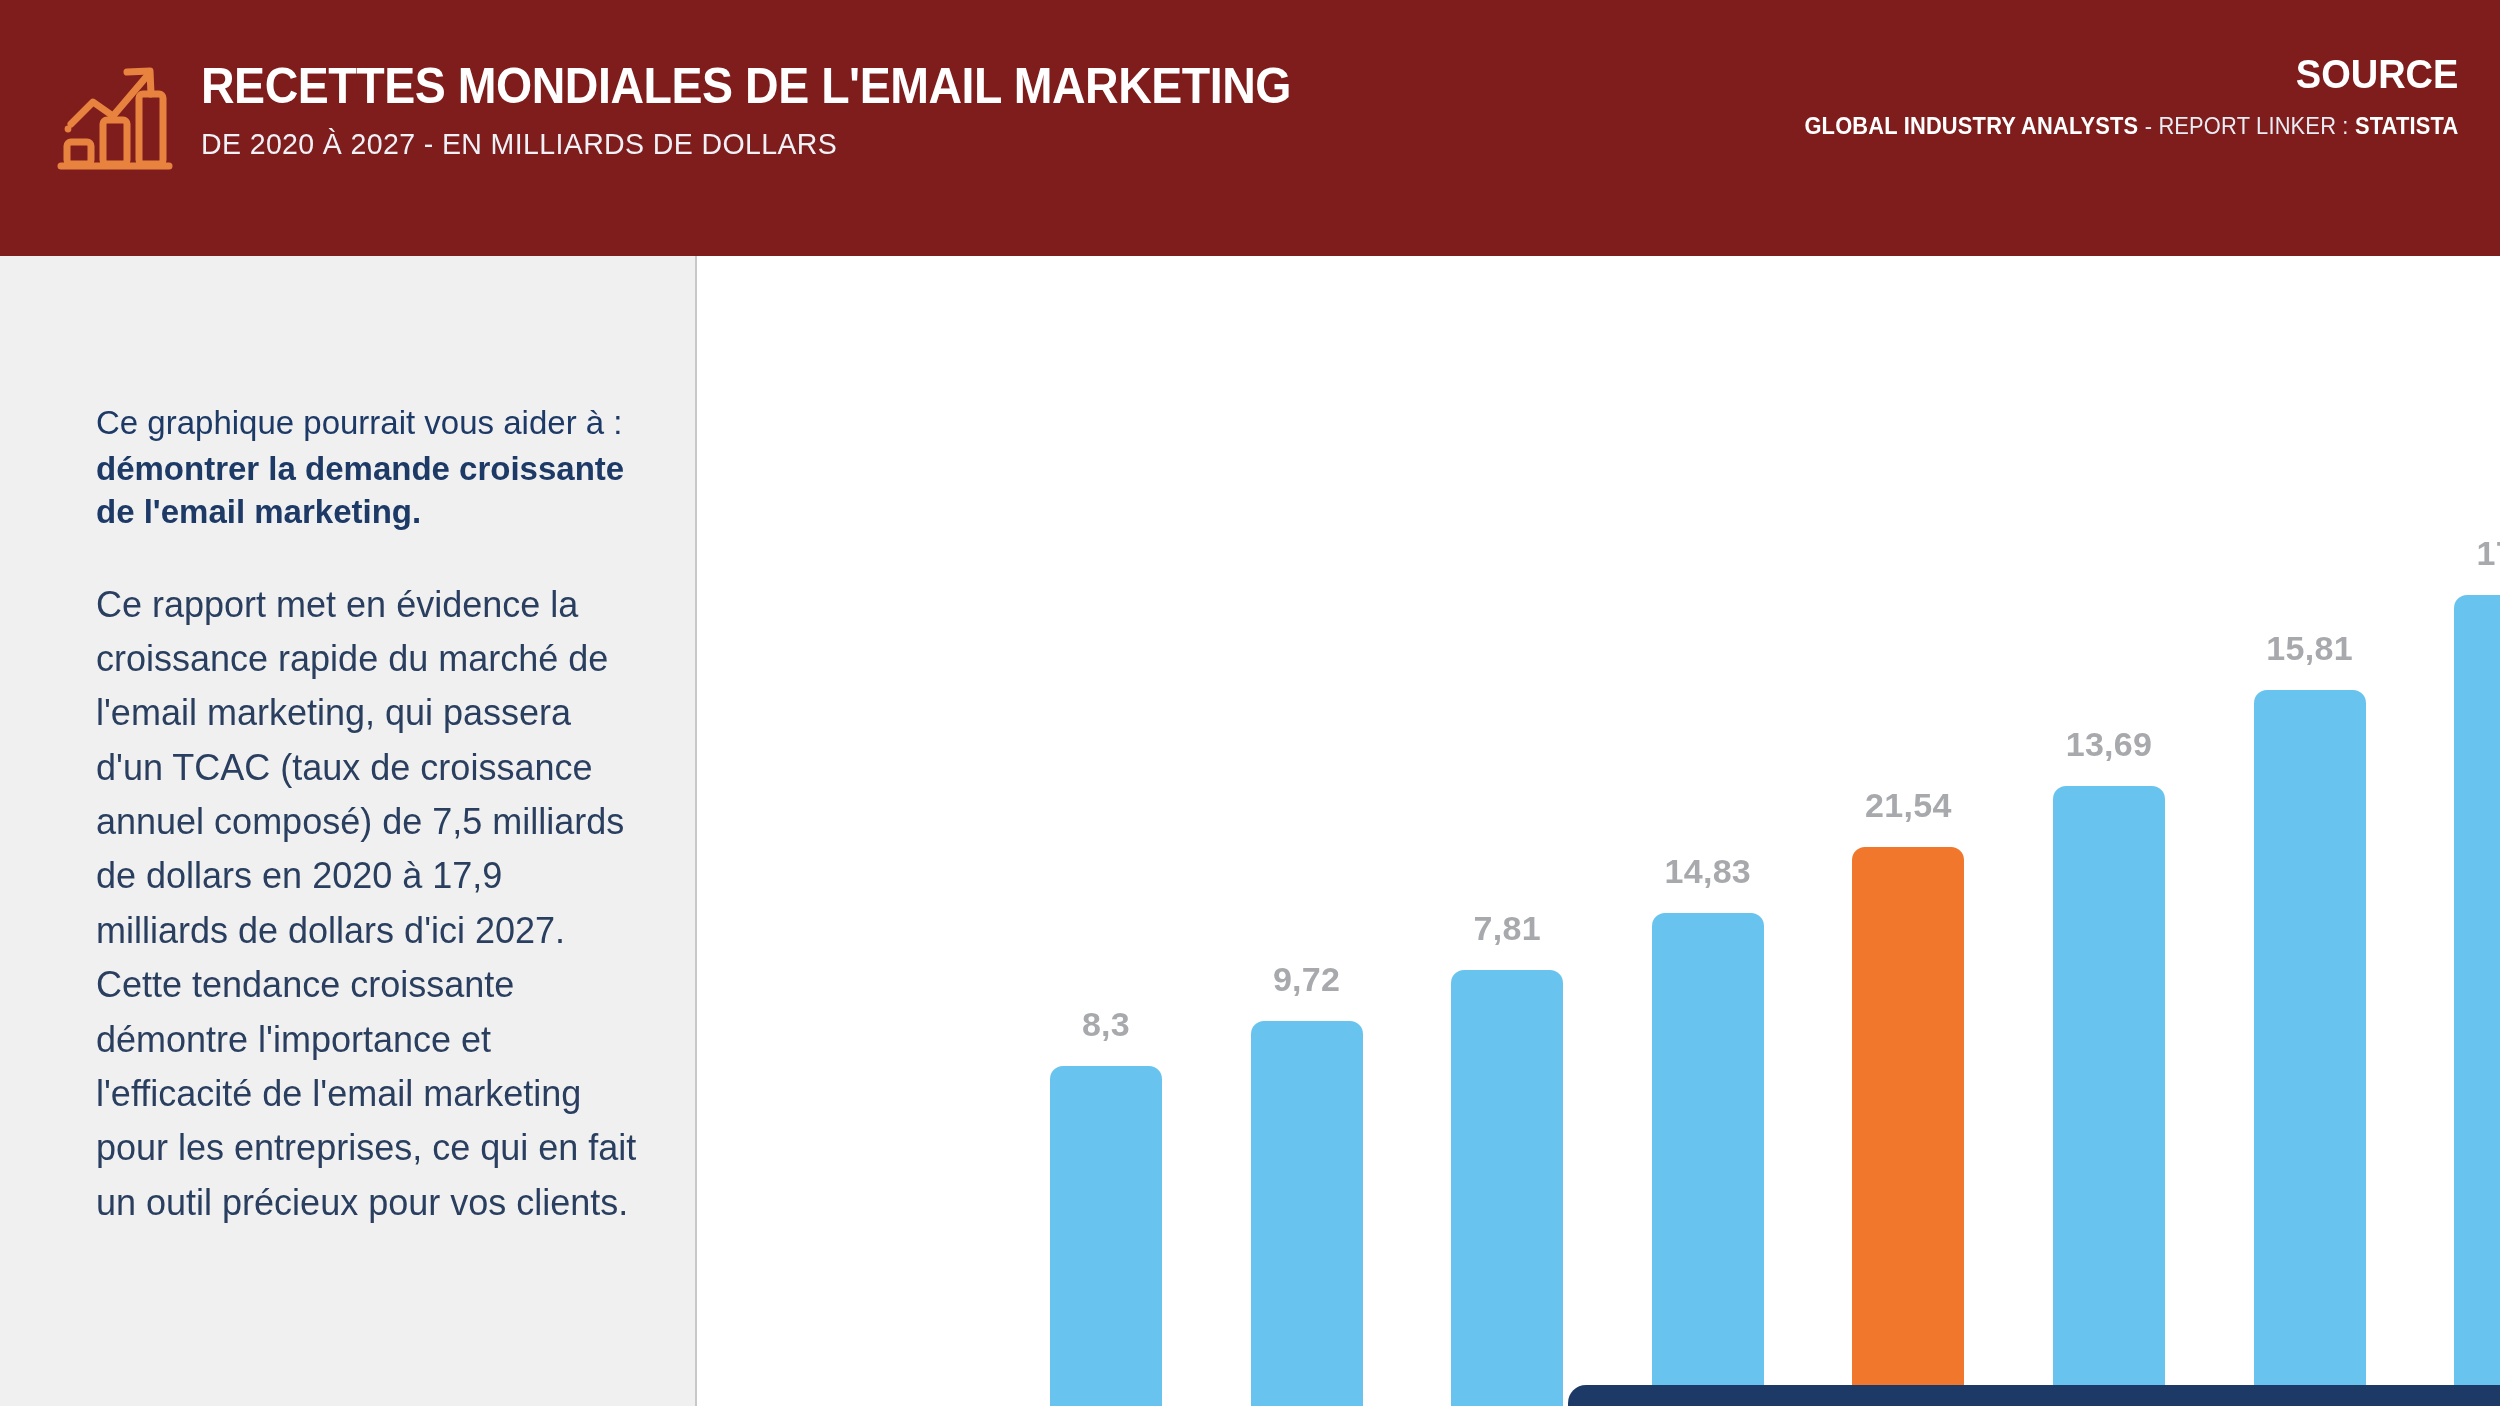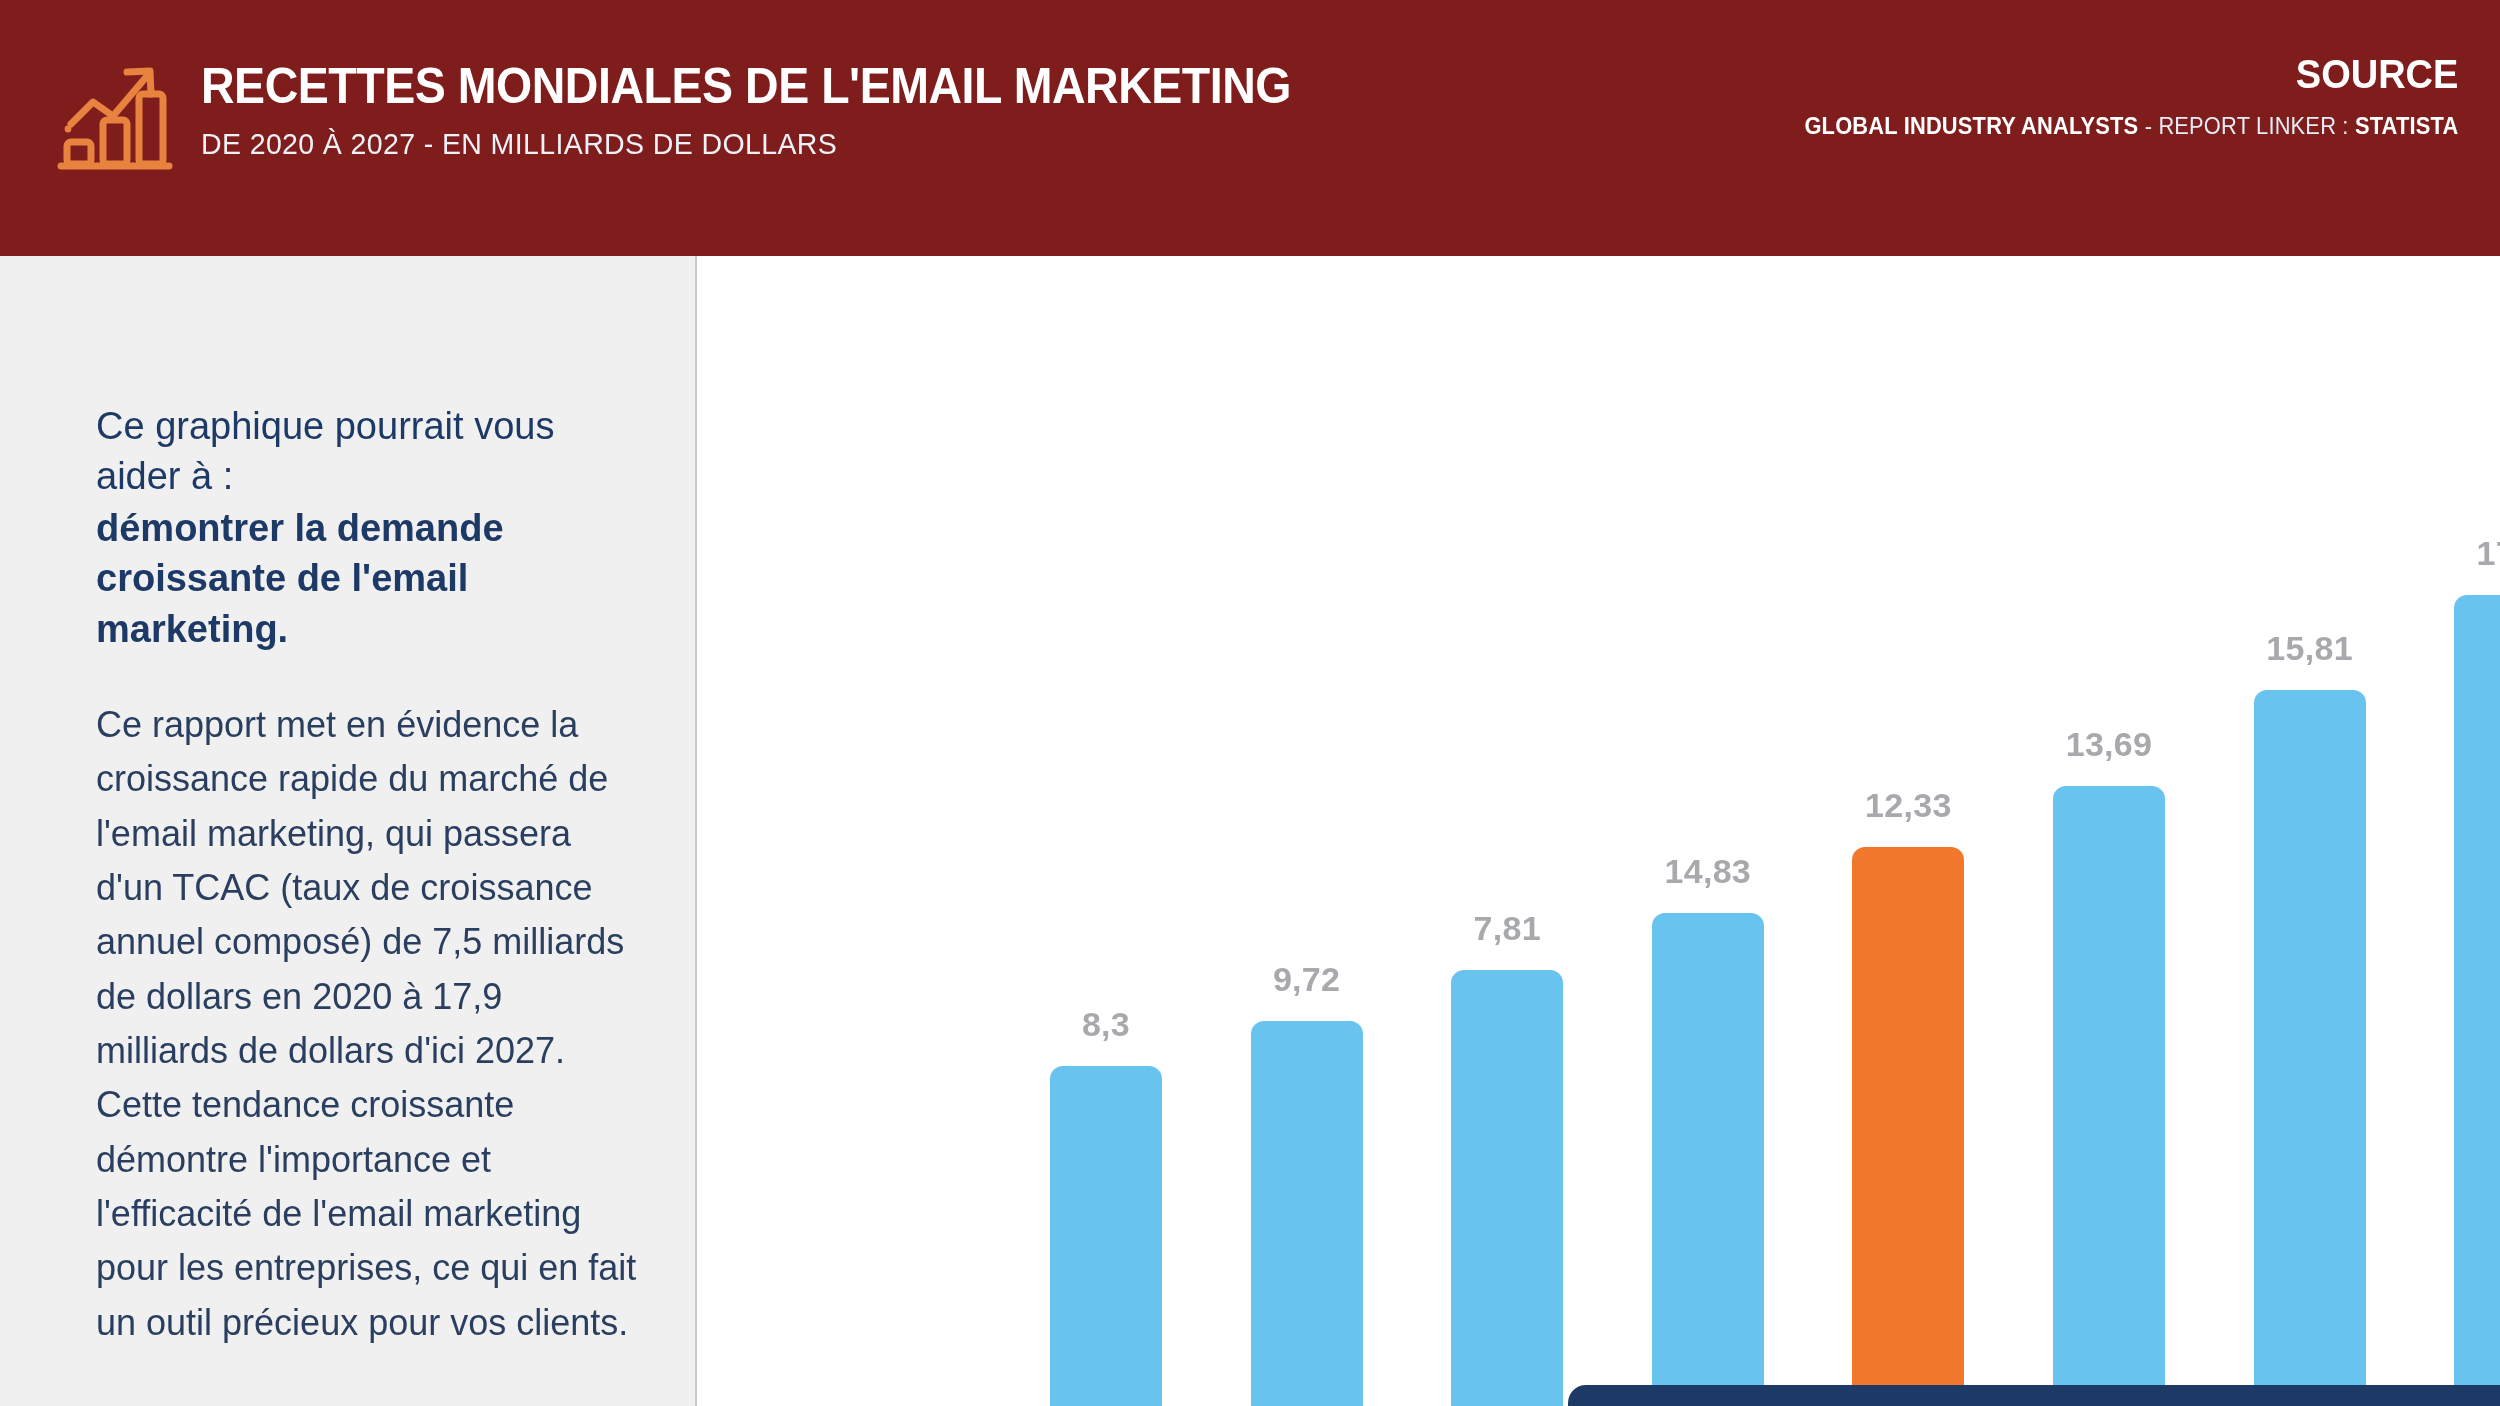--- a/index.html
+++ b/index.html
@@ -104,21 +104,21 @@
     border-right: 2px solid #c8c8c8;
   }
   .sidebar-inner {
     position: absolute;
     left: 96px;
     top: 145px;
     width: 548px;
   }
   .lead {
     color: #1d3a67;
-    font-size: 38px;
+    font-size: 33px;
     line-height: 1.32;
     font-weight: 400;
   }
   .lead-light { display: block; }
   .lead-strong {
     display: block;
     font-weight: bold;
     margin-top: 2px;
   }
   .body-copy {
@@ -237,21 +237,21 @@
       <div class="bar-col" style="left: 752.2px;">
         <div class="bar" style="height: 435.856px; background: rgb(104, 196, 239);"></div>
         <div class="bar-value" style="bottom: 457.856px;">7,81</div>
       </div>
       <div class="bar-col" style="left: 952.8px;">
         <div class="bar" style="height: 493.396px; background: rgb(104, 196, 239);"></div>
         <div class="bar-value" style="bottom: 515.396px;">14,83</div>
       </div>
       <div class="bar-col" style="left: 1153.4px;">
         <div class="bar highlight" style="height: 558.639px; background: rgb(240, 119, 44);"></div>
-        <div class="bar-value" style="bottom: 580.639px;">12,33</div>
+        <div class="bar-value" style="bottom: 580.639px;">21,54</div>
       </div>
       <div class="bar-col" style="left: 1354px;">
         <div class="bar" style="height: 620.256px; background: rgb(104, 196, 239);"></div>
         <div class="bar-value" style="bottom: 642.256px;">13,69</div>
       </div>
       <div class="bar-col" style="left: 1554.6px;">
         <div class="bar" style="height: 716.308px; background: rgb(104, 196, 239);"></div>
         <div class="bar-value" style="bottom: 738.308px;">15,81</div>
       </div>
       <div class="bar-col" style="left: 1755.2px;">

